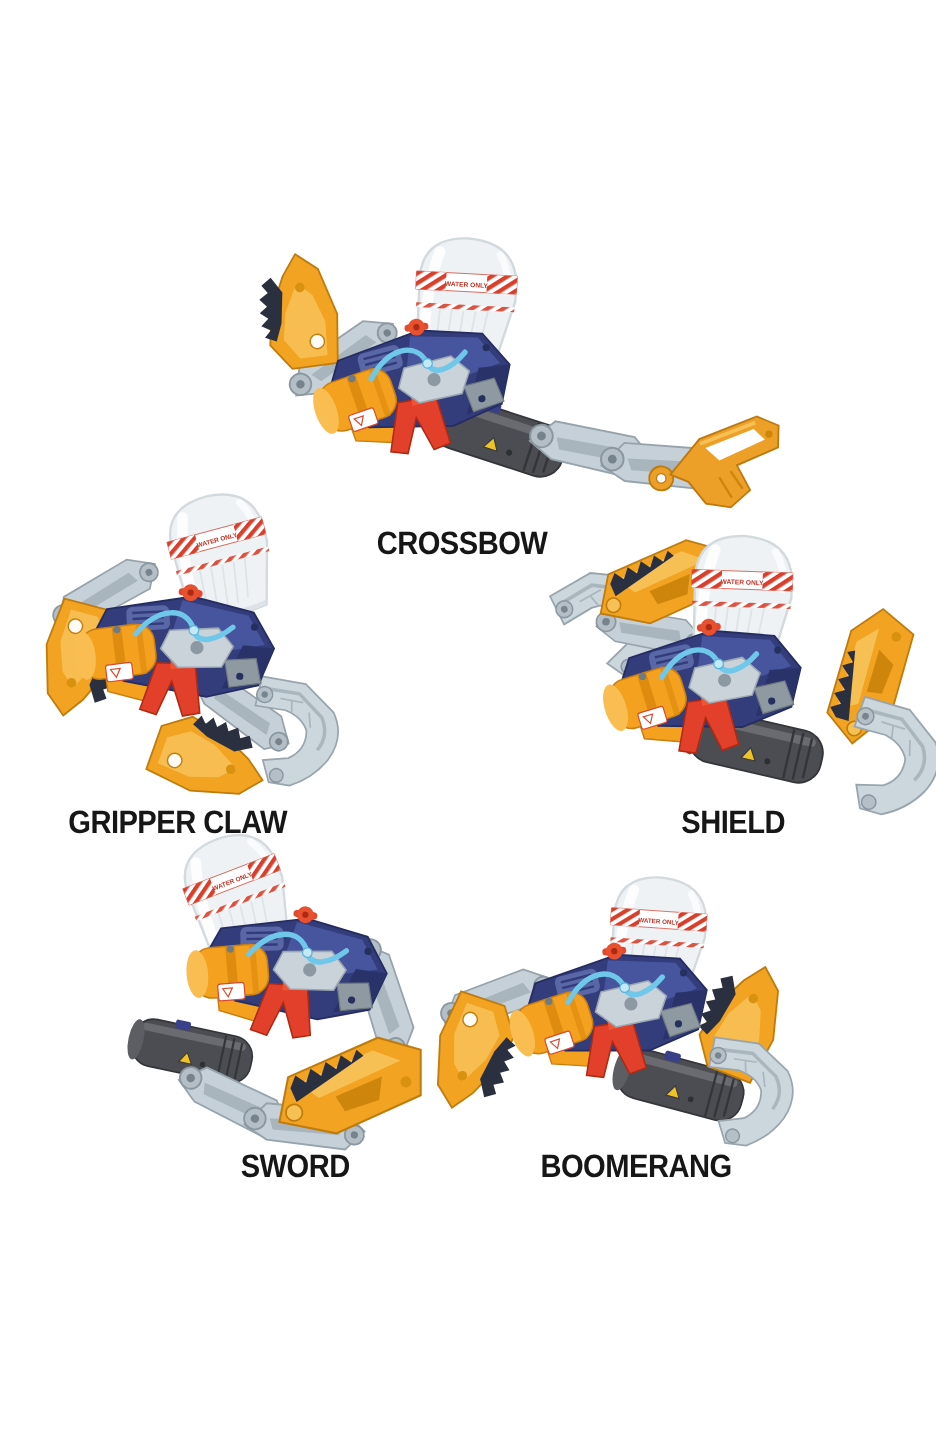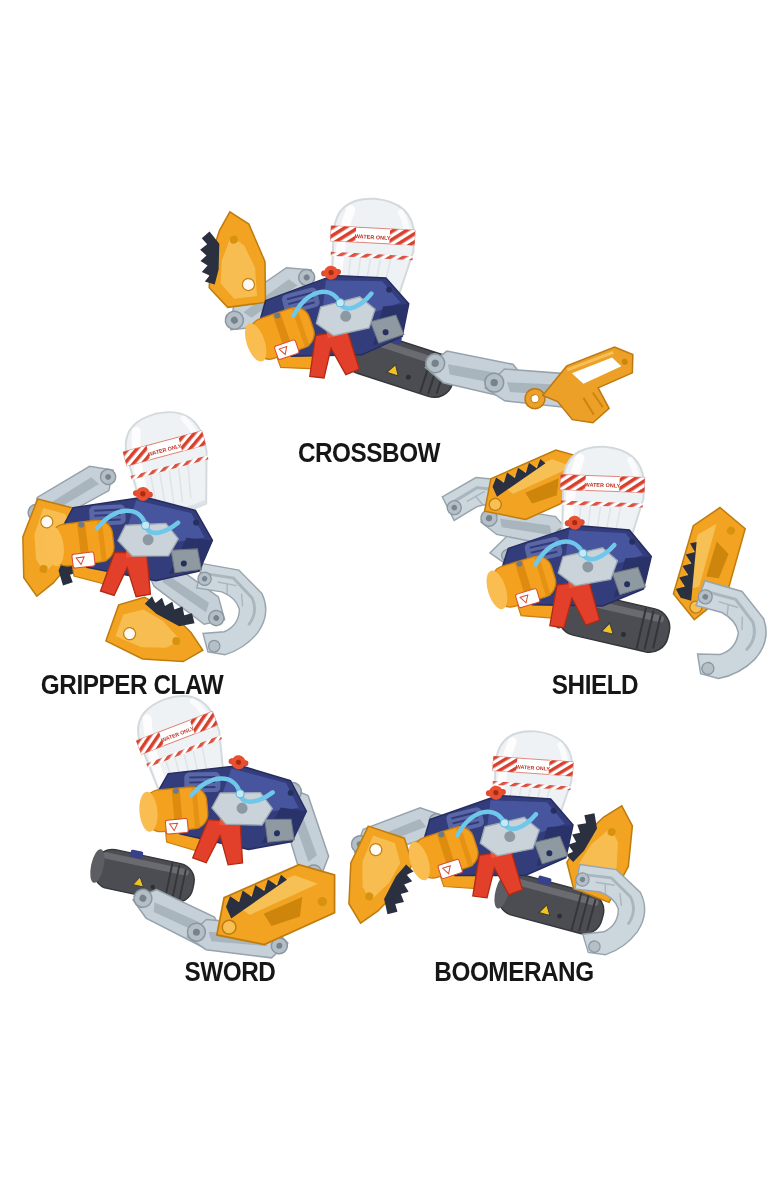--- a/index.html
+++ b/index.html
@@ -3,21 +3,21 @@
 <meta charset="utf-8">
 <style>
   html,body{margin:0;padding:0;}
   body{
     width:780px;height:1196px;
     background:#ffffff;
     font-family:"Liberation Sans", sans-serif;
     position:relative;
     overflow:hidden;
   }
-  .stage{position:absolute;inset:0;}
+  .stage{position:absolute;inset:0;margin-left:16px;}
   figure.variant{margin:0;padding:0;position:absolute;}
   figure.variant svg{display:block;overflow:visible;}
   .caption{
     position:absolute;
     transform:translateX(-50%) scaleX(0.9);
     font-weight:bold;
     font-size:27px;
     line-height:27px;
     letter-spacing:-0.5px;
     color:#161616;

